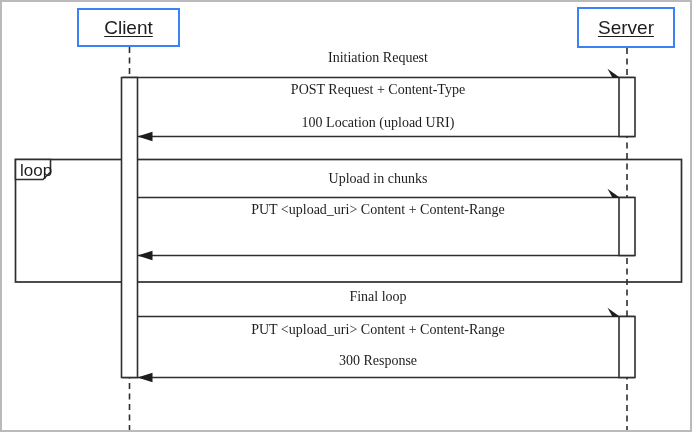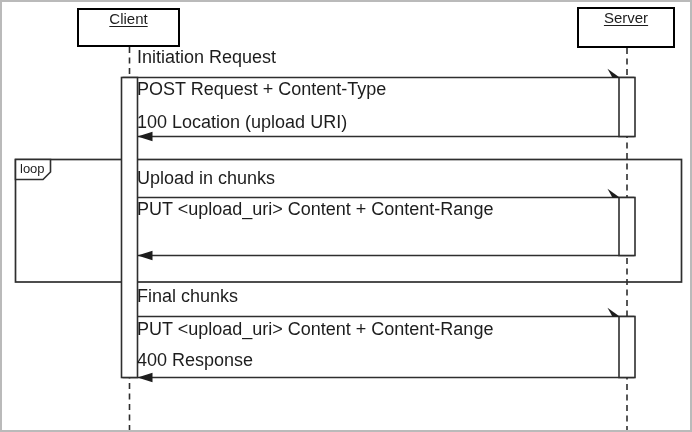--- a/index.html
+++ b/index.html
@@ -14,48 +14,50 @@
     font-family: "Liberation Sans", sans-serif;
   }
   .shapes {
     position: absolute;
     left: 0; top: 0;
     width: 692px; height: 432px;
   }
   .actor {
     position: absolute;
     display: flex;
-    align-items: flex-start;
+    align-items: center;
     justify-content: center;
     background: #ffffff;
-    border: 2px solid #000000;
+    border: 2px solid #3b82f6;
     box-sizing: border-box;
     color: #1d1d1d;
-    font-size: 15px;
+    font-size: 19px;
     z-index: 3;
   }
   .actor-client { left: 75px; top: 6px; width: 103px; height: 39px; }
   .actor-server { left: 575px; top: 5px; width: 98px; height: 41px; }
   .actor .actor-name { text-decoration: underline; text-underline-offset: 2px; }
   .msg {
     position: absolute;
     left: 135px;
     width: 482px;
     height: 15px;
-    font-size: 18px;
+    text-align: center;
+    font-size: 14px;
     line-height: 15px;
     color: #1d1d1d;
     z-index: 2;
     white-space: nowrap;
+    font-family: Liberation Serif, serif;
   }
   .loop-tag {
     position: absolute;
     left: 18px;
     top: 159px;
-    font-size: 13px;
+    font-size: 17px;
     color: #1d1d1d;
     z-index: 4;
   }
 </style>
 </head>
 <body>
 
 <div class="frame">
 
   <svg class="shapes" viewBox="0 0 692 432" xmlns="http://www.w3.org/2000/svg">
@@ -97,17 +99,17 @@
 
   <div class="loop-tag">loop</div>
 
   <div class="msg" style="top:48px">Initiation Request</div>
   <div class="msg" style="top:80px">POST Request + Content-Type</div>
   <div class="msg" style="top:113px">100 Location (upload URI)</div>
 
   <div class="msg" style="top:169px">Upload in chunks</div>
   <div class="msg" style="top:200px">PUT &lt;upload_uri&gt; Content + Content-Range</div>
 
-  <div class="msg" style="top:287px">Final chunks</div>
+  <div class="msg" style="top:287px">Final loop</div>
   <div class="msg" style="top:320px">PUT &lt;upload_uri&gt; Content + Content-Range</div>
-  <div class="msg" style="top:351px">400 Response</div>
+  <div class="msg" style="top:351px">300 Response</div>
 
 </div>
 
 </body></html>

